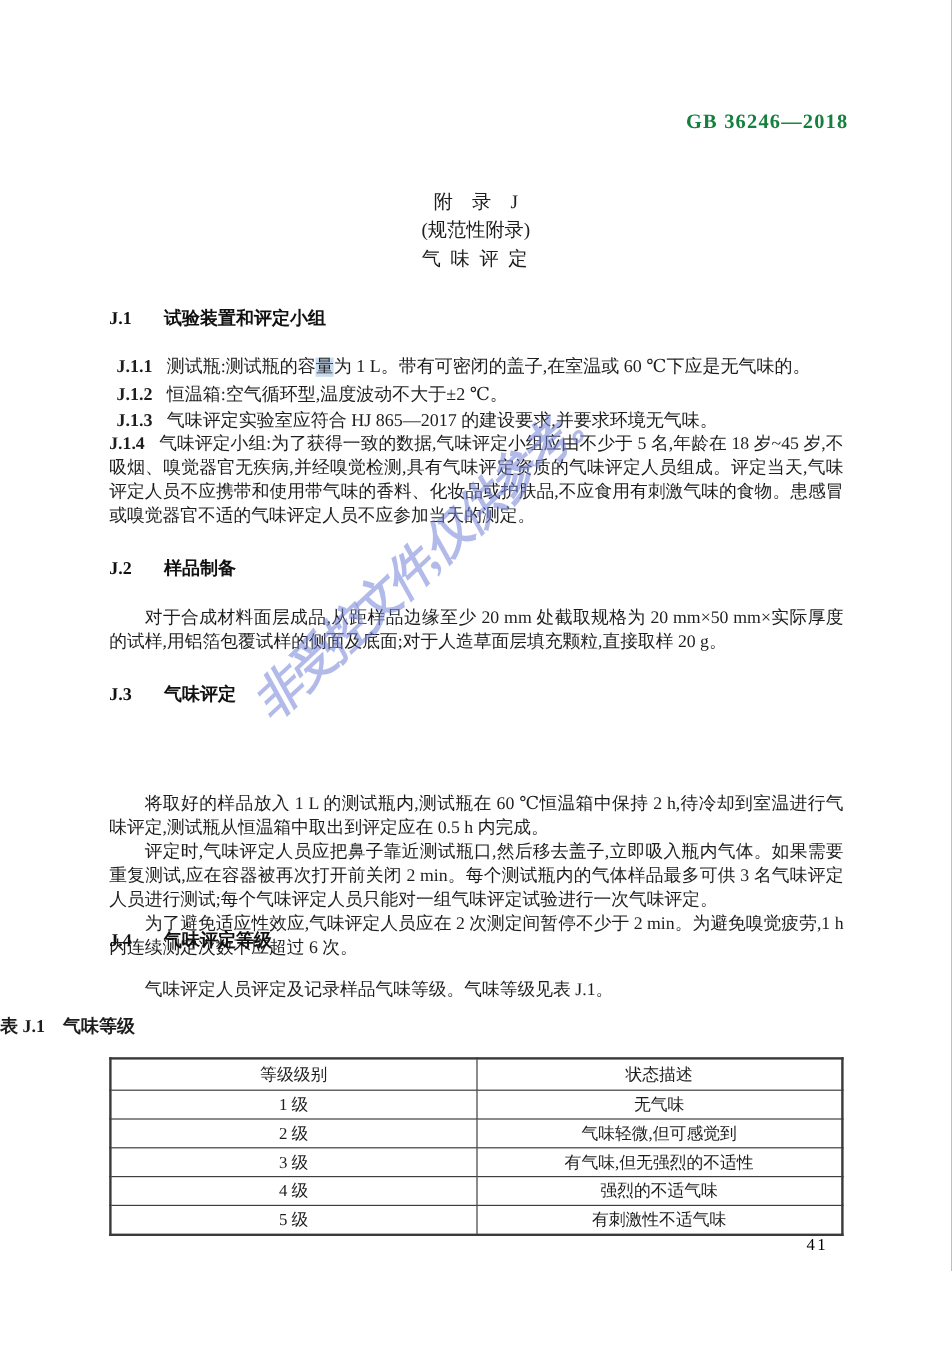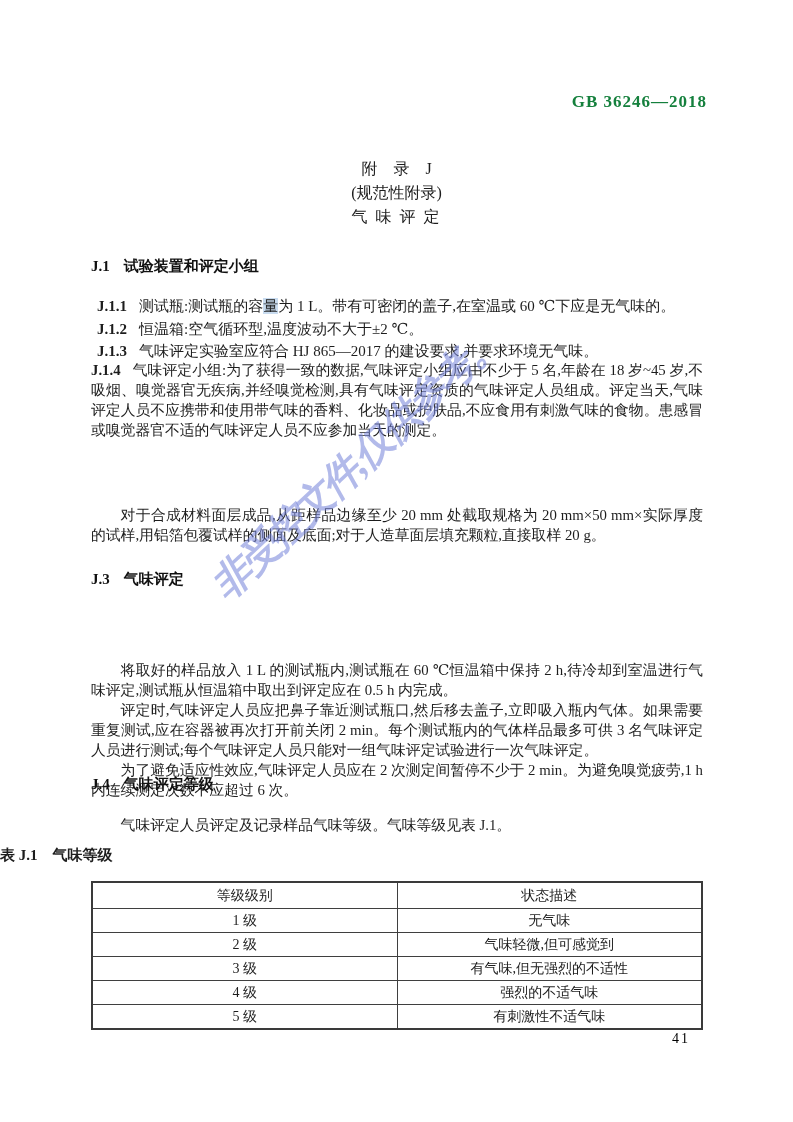--- a/index.html
+++ b/index.html
@@ -22,21 +22,21 @@
     text-align:center; font-weight:normal; font-size:16px;
   }
   .title-block .t-line { line-height:24px; }
   .t-spaced { letter-spacing:2px; }
 
   .heading {
     position:absolute; left:91px; width:612px;
     font-weight:bold; font-size:15px; line-height:18px;
     white-space:nowrap; color:#111;
   }
-  .heading .h-label { margin-right:14px; }
+  .heading .h-label { margin-right:27px; }
 
   .clause {
     position:absolute; left:97px; width:620px;
     font-size:15px; line-height:19px; white-space:nowrap;
   }
   .clause .c-label { font-weight:bold; margin-right:12px; }
 
   .para-block {
     position:absolute; left:91px; width:612px;
     font-size:14.8px; line-height:20px;
@@ -105,20 +105,23 @@
   </div>
 
   <div class="clause" style="top:342px;">
     <span class="c-label">J.1.3</span><span>气味评定实验室应符合 HJ 865—2017 的建设要求,并要求环境无气味。</span>
   </div>
 
   <div class="para-block" style="top:360px;">
     <span class="inline-label">J.1.4</span><span>气味评定小组:为了获得一致的数据,气味评定小组应由不少于 5 名,年龄在 18 岁~45 岁,不吸烟、嗅觉器官无疾病,并经嗅觉检测,具有气味评定资质的气味评定人员组成。评定当天,气味评定人员不应携带和使用带气味的香料、化妆品或护肤品,不应食用有刺激气味的食物。患感冒或嗅觉器官不适的气味评定人员不应参加当天的测定。</span>
   </div>
 
+  <div class="heading" style="top:465px;">
+    <span class="h-label">J.2</span><span>样品制备</span>
+  </div>
 
   <div class="para-block" style="top:505px;">
     <p>对于合成材料面层成品,从距样品边缘至少 20 mm 处截取规格为 20 mm×50 mm×实际厚度的试样,用铝箔包覆试样的侧面及底面;对于人造草面层填充颗粒,直接取样 20 g。</p>
   </div>
 
   <div class="heading" style="top:570px;">
     <span class="h-label">J.3</span><span>气味评定</span>
   </div>
 
   <div class="para-block" style="top:620px;margin-top:40px;">

